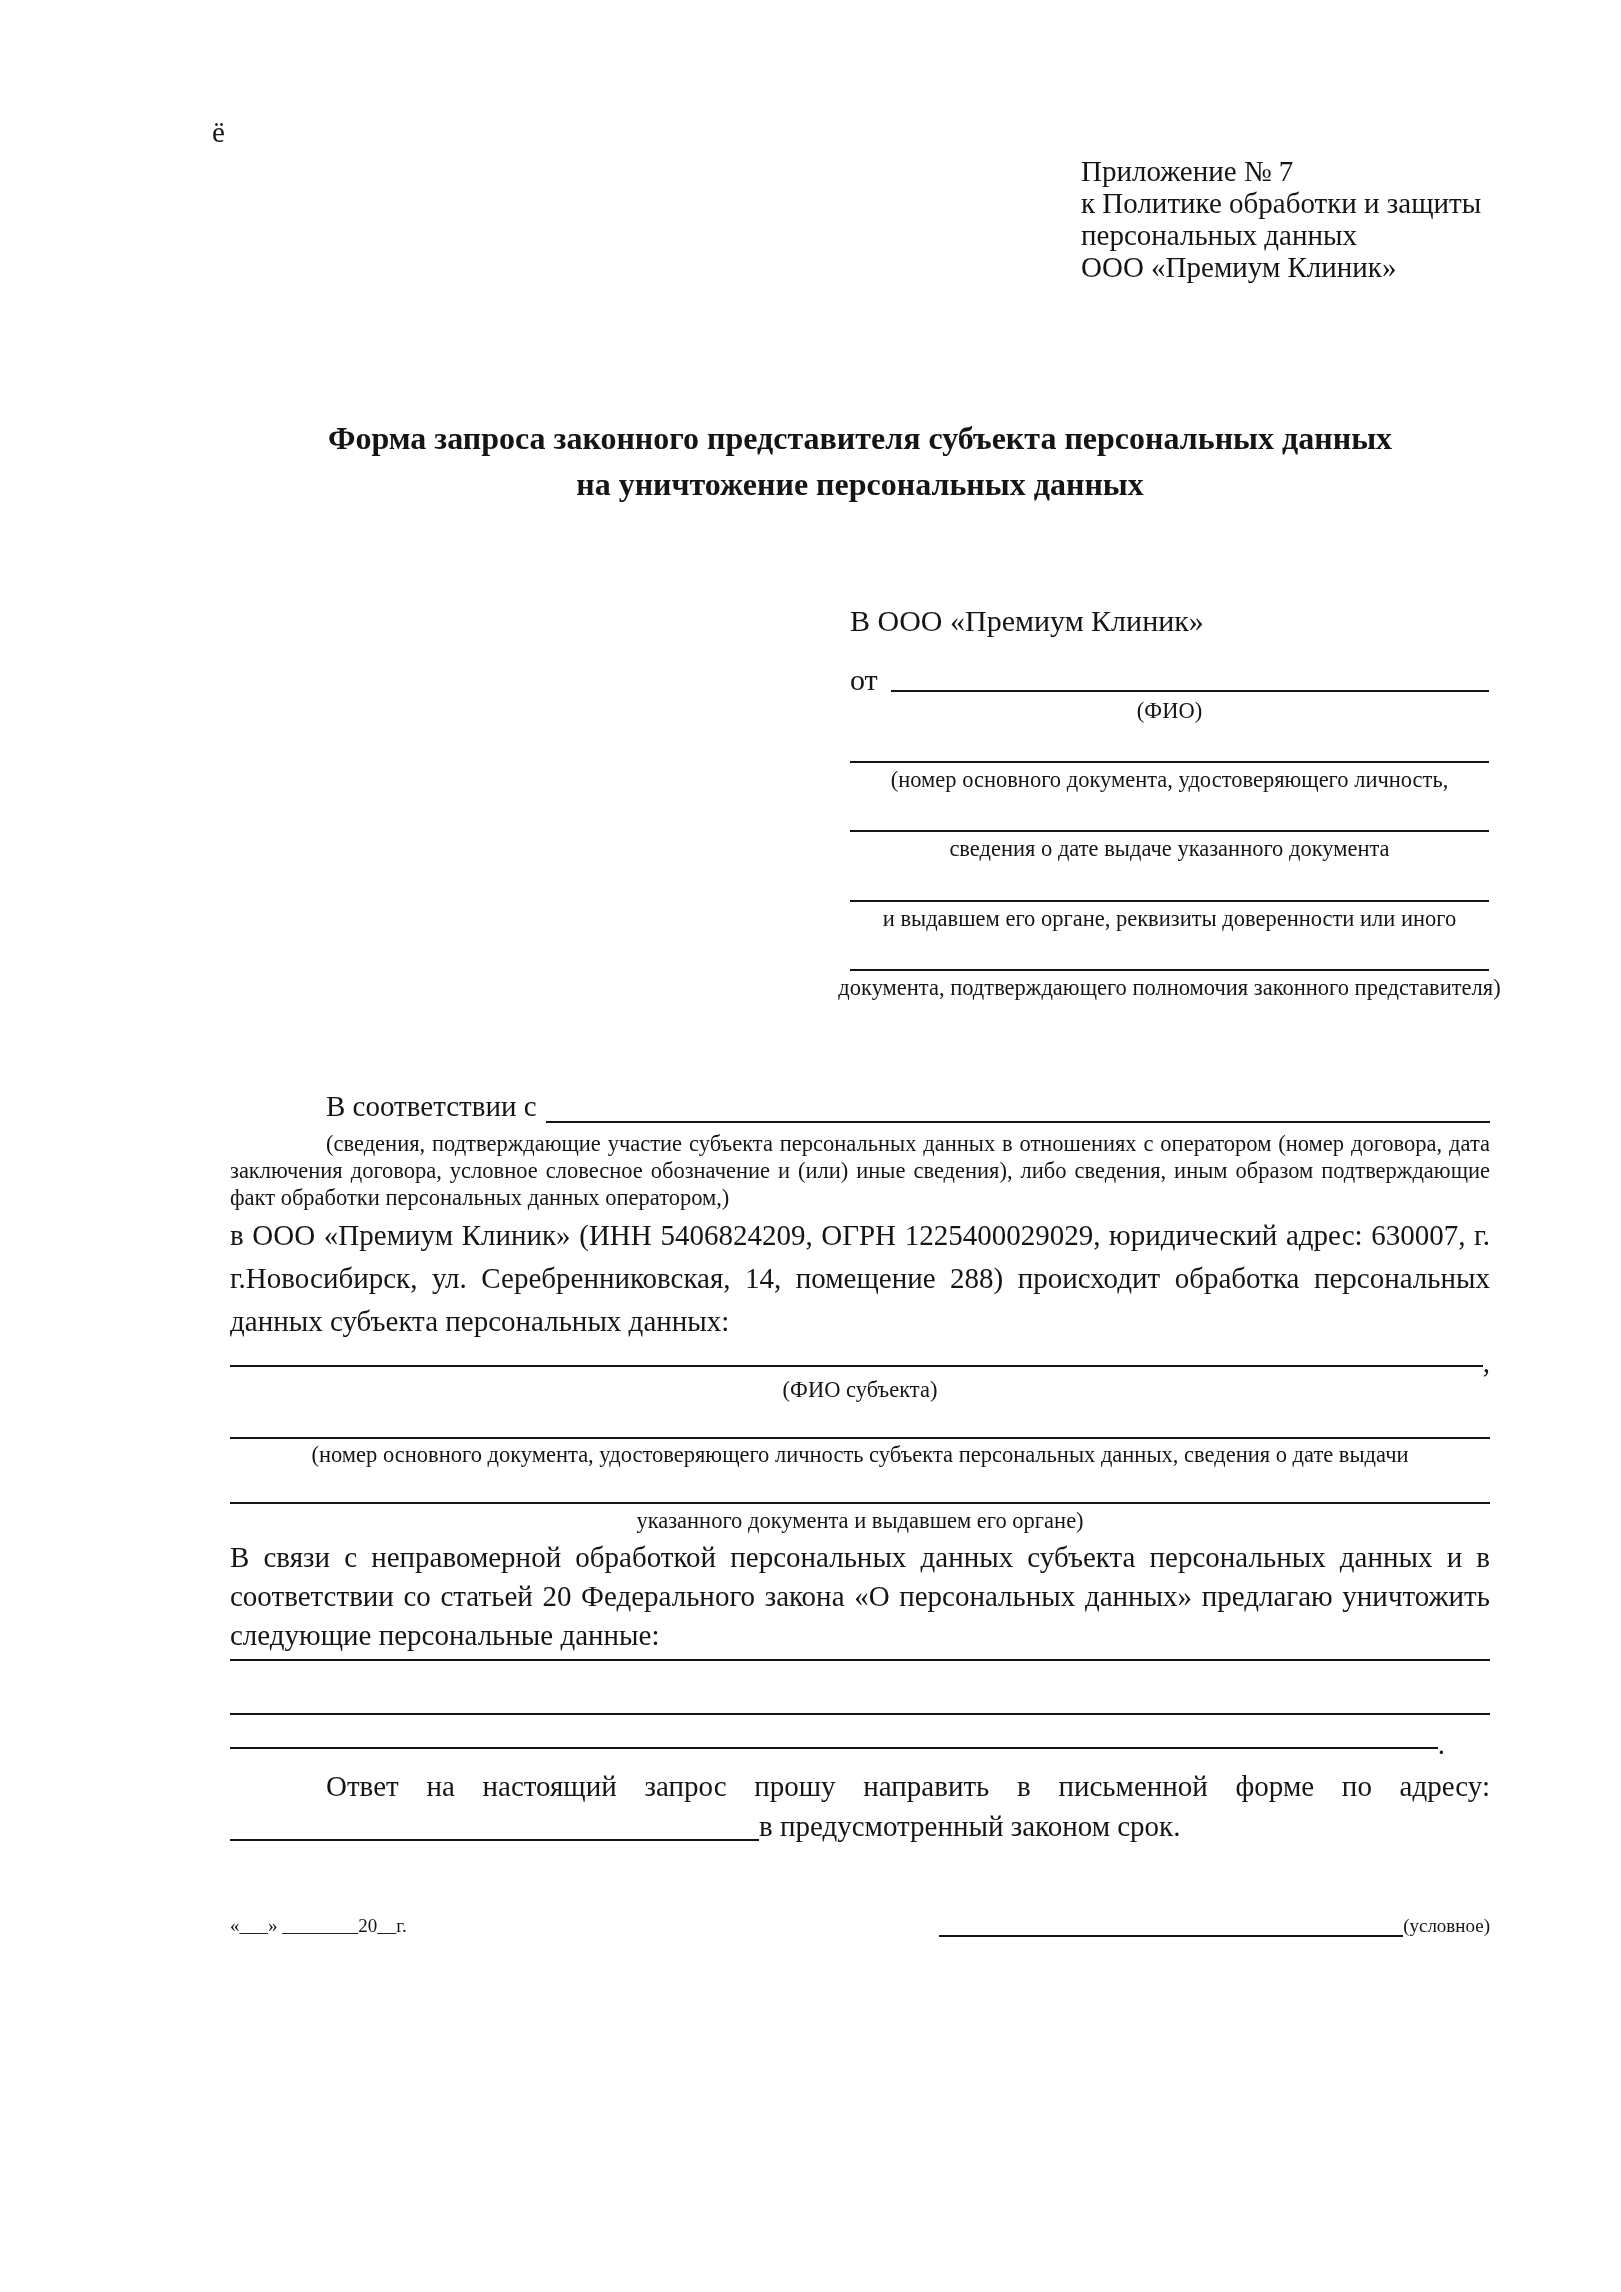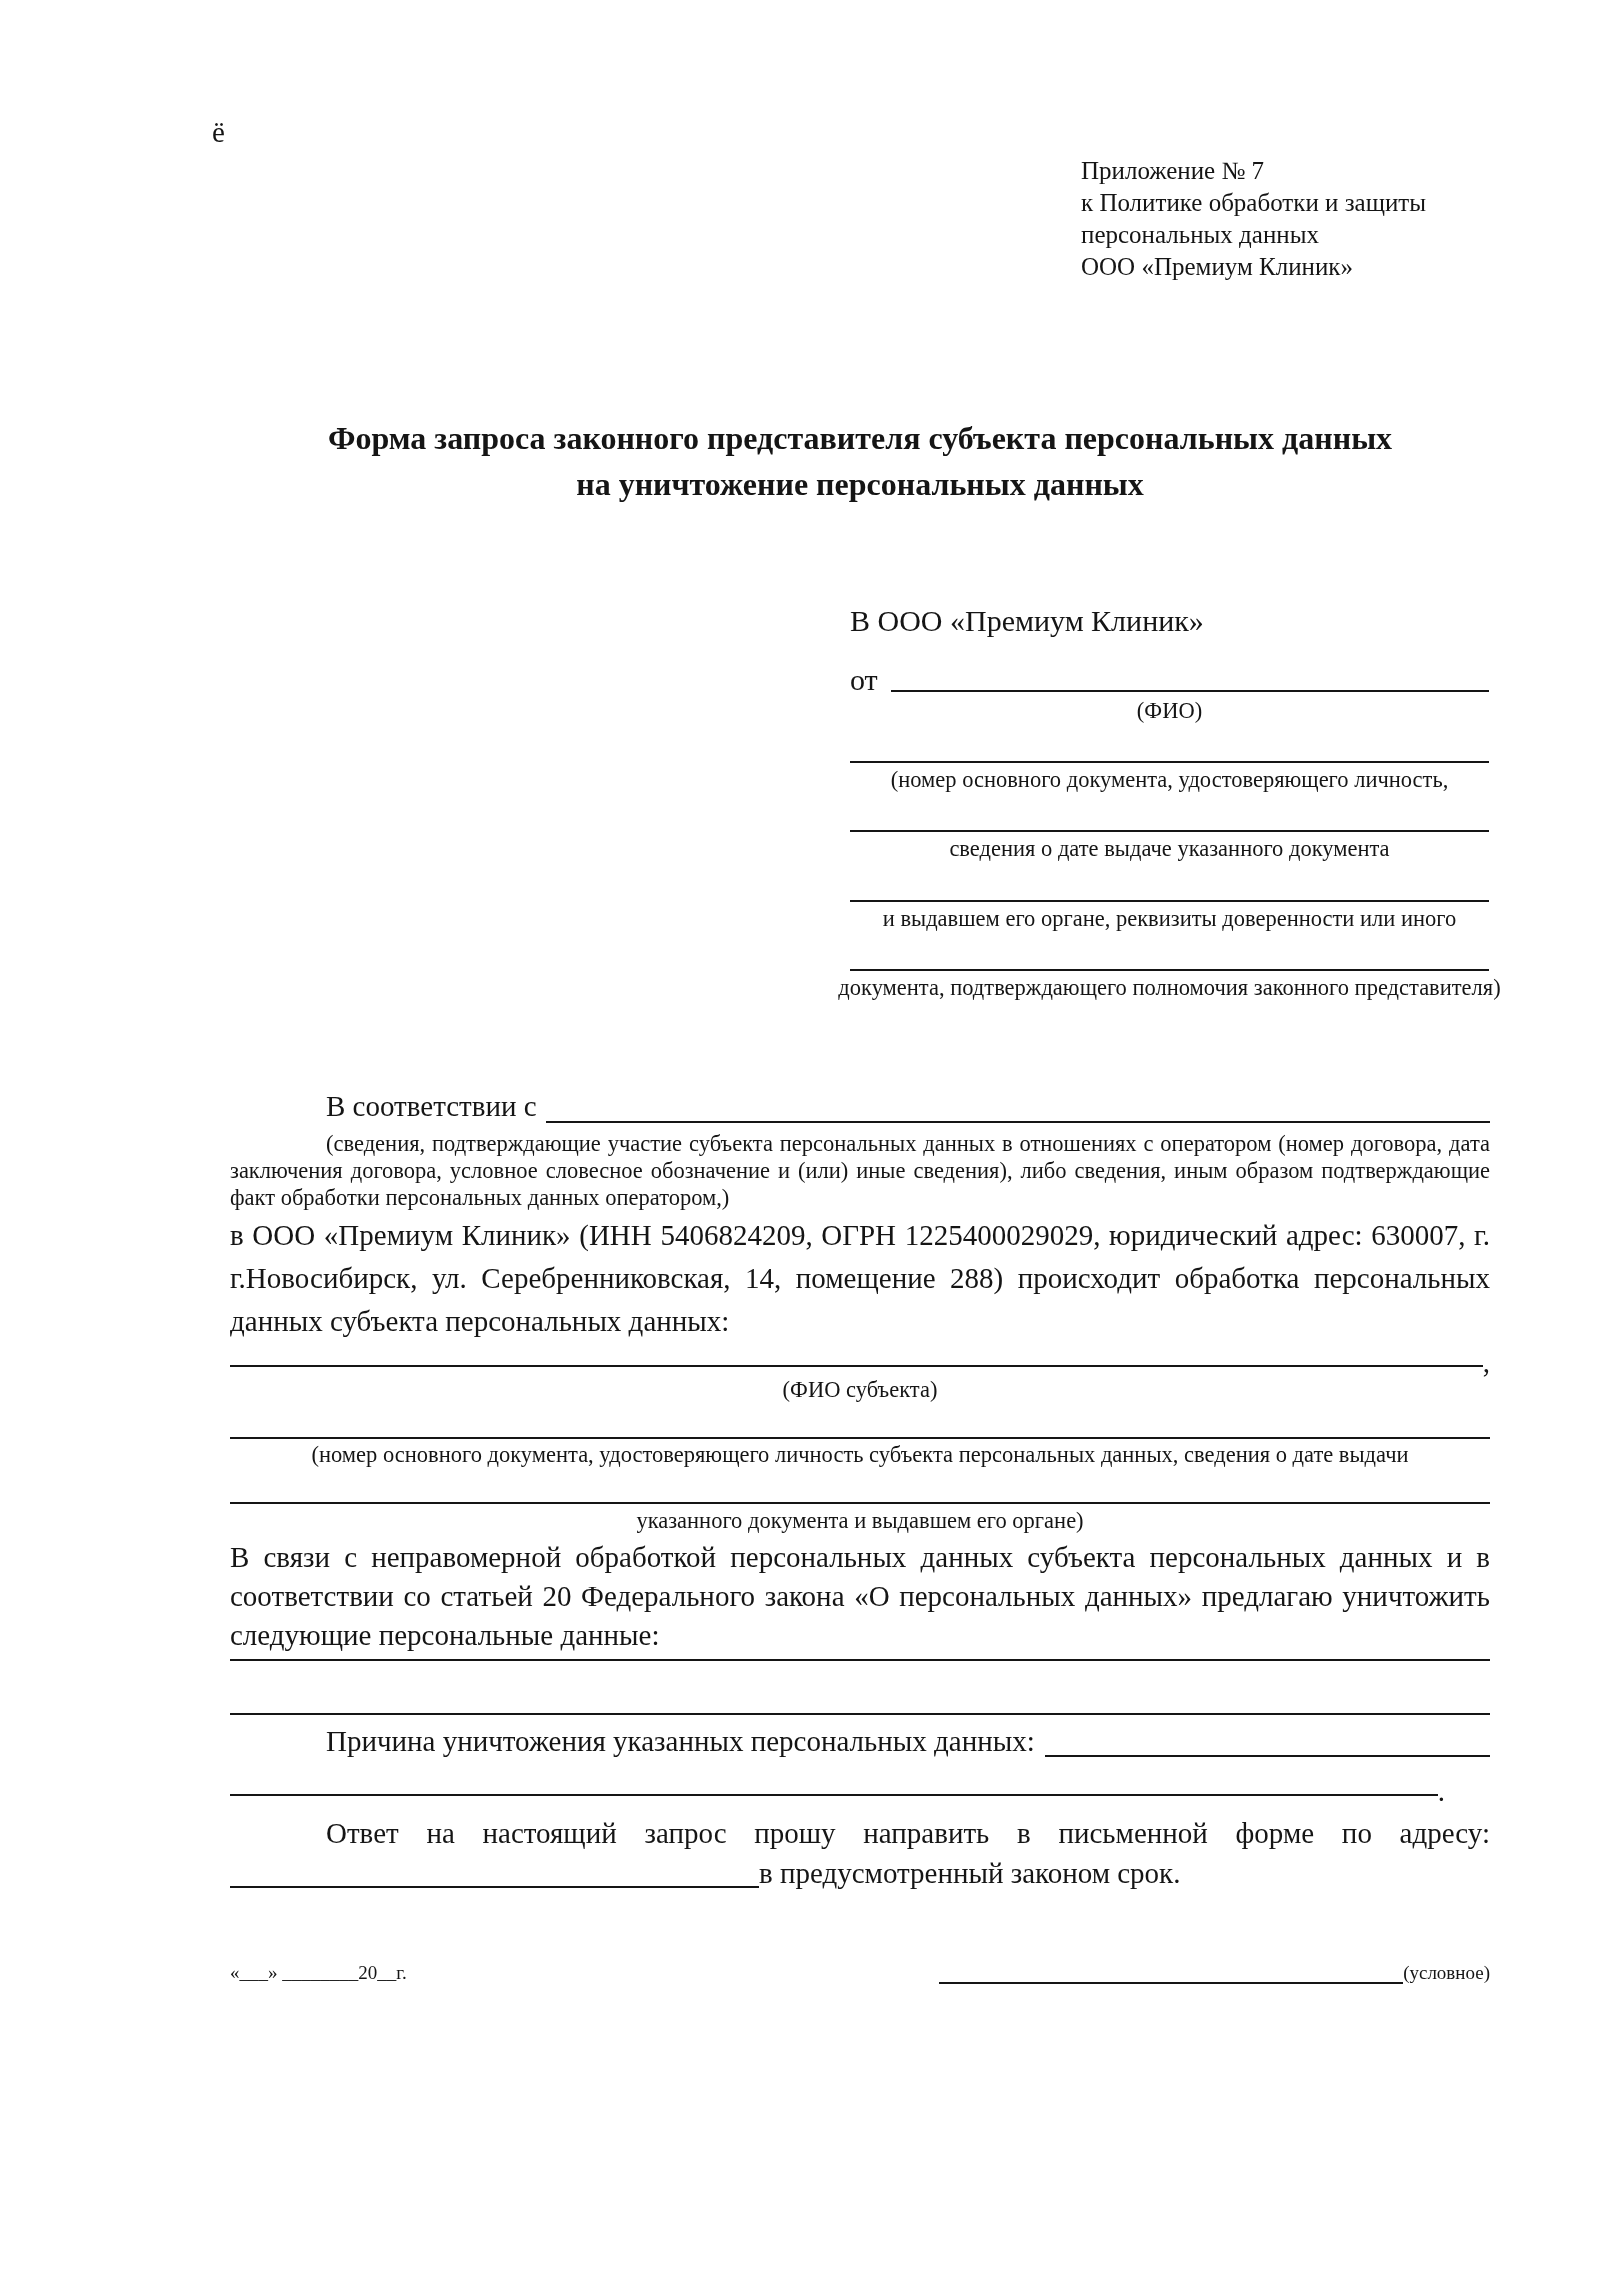--- a/index.html
+++ b/index.html
@@ -20,21 +20,21 @@
     left: 212px;
     top: 116px;
     font-size: 29px;
     line-height: 33px;
   }
   .appendix {
     position: absolute;
     left: 1081px;
     top: 155px;
     width: 421px;
-    font-size: 25px;
+    font-size: 29px;
     line-height: 32px;
   }
   .title {
     margin-top: 415px;
     text-align: center;
     font-weight: 700;
     font-size: 32px;
     line-height: 46px;
   }
 
@@ -197,24 +197,20 @@
     <div class="cap">(номер основного документа, удостоверяющего личность субъекта персональных данных, сведения о дате выдачи</div>
 
     <div class="uline mid-line"></div>
     <div class="cap">указанного документа и выдавшем его органе)</div>
 
     <div class="para just demand">В связи с неправомерной обработкой персональных данных субъекта персональных данных и в соответствии со статьей 20 Федерального закона «О персональных данных» предлагаю уничтожить следующие персональные данные:</div>
 
     <div class="uline blank1"></div>
     <div class="uline blank2"></div>
 
-    <div class="para flexrow reason">
-      <span class="lead ind">Причина уничтожения указанных персональных данных:</span>
-      <span class="fill"></span>
-    </div>
 
     <div class="uline-row period-row">
       <span class="fill2"></span>
       <span class="tail">.</span>
     </div>
 
     <div class="para reply">Ответ на настоящий запрос прошу направить в письменной форме по адресу:</div>
 
     <div class="para tail-row">
       <span class="ufill"></span>

